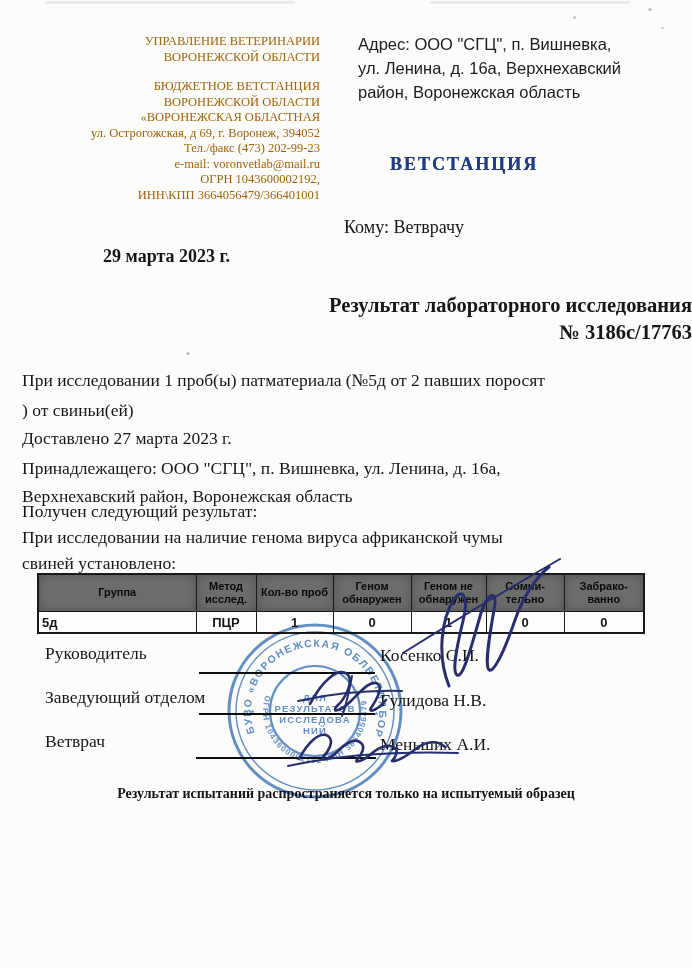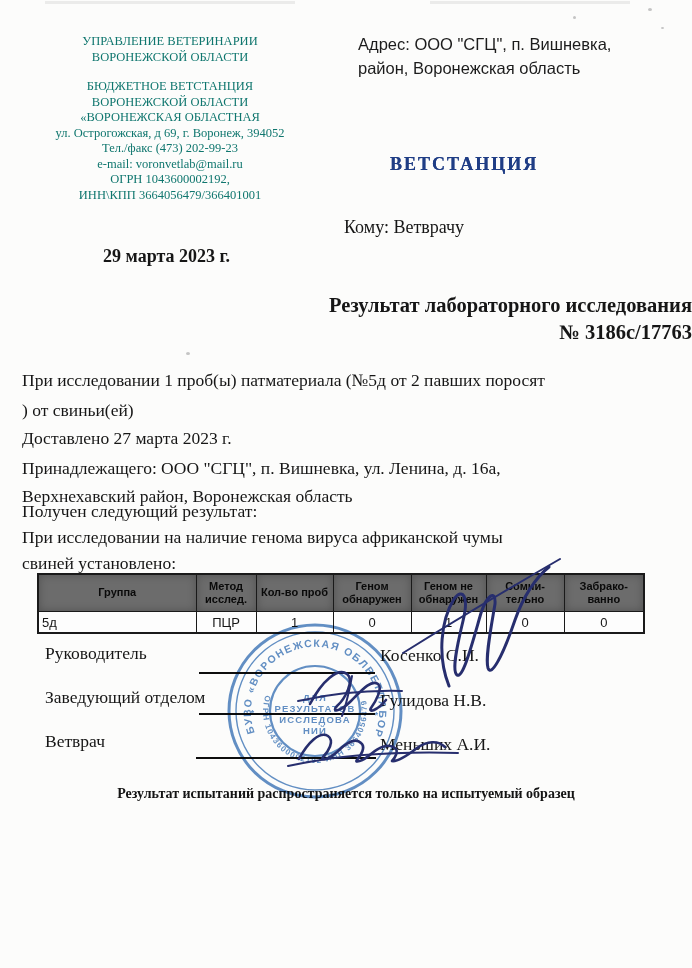--- a/index.html
+++ b/index.html
@@ -1,40 +1,40 @@
 <!DOCTYPE html>
 <html><head>
 <meta charset="utf-8">
 <style>
   html,body{margin:0;padding:0;}
   body{width:692px;height:968px;background:#e9e9e9;}
   .page{position:relative;width:692px;height:968px;background:#fcfcfb;overflow:hidden;
         font-family:"Liberation Serif","DejaVu Serif",serif;color:#161616;}
   .abs{position:absolute;}
   
-  .sender{left:20px;top:34px;width:300px;text-align:center;font-size:12.5px;line-height:15.5px;color:#0f766e;}
+  .sender{left:20px;top:34px;width:300px;text-align:right;font-size:12.5px;line-height:15.5px;color:#a16207;}
   .s-gap{height:14px;}
   
   .addr{left:358px;top:32px;width:320px;font-family:"Liberation Sans","DejaVu Sans",sans-serif;
         font-size:16.5px;line-height:24px;color:#1c1c1c;}
   .vetstation{left:390px;top:154px;width:220px;font-weight:bold;font-size:18px;letter-spacing:2px;
         color:#1f3d85;text-shadow:0 0 .6px #1f3d85;}
   .to-line{left:344px;top:217px;font-size:18px;}
   .date-line{left:103px;top:246px;font-size:18px;font-weight:bold;}
   .title{left:0;top:292px;width:692px;text-align:right;font-weight:bold;font-size:20.5px;line-height:27px;}
   .bodyline{left:22px;font-size:17.5px;white-space:nowrap;}
   
   table.results{position:absolute;left:37px;top:573px;width:606px;border-collapse:collapse;
         border:2px solid #1a1a1a;table-layout:fixed;}
   table.results th{background:#6c6c6c;color:#0a0a0a;border:1.5px solid #1a1a1a;height:36px;
         font-family:"Liberation Sans","DejaVu Sans",sans-serif;font-size:11px;font-weight:bold;
         line-height:1.2;white-space:pre-line;padding:0 1px;vertical-align:middle;
         box-shadow:inset 0 0 8px rgba(0,0,0,.25);}
   table.results td{border:1.5px solid #1a1a1a;height:20px;background:#fdfdfd;
-        font-family:"Liberation Sans","DejaVu Sans",sans-serif;font-size:13px;font-weight:normal;
+        font-family:"Liberation Sans","DejaVu Sans",sans-serif;font-size:13px;font-weight:bold;
         text-align:center;padding:0 2px;}
   table.results td.first{text-align:left;padding-left:3px;}
   
   .sig-role{left:45px;font-size:17.5px;}
   .sig-name{left:380px;font-size:17.5px;}
   .sig-line{height:2px;background:#0d0d0d;}
   .footer{left:0;top:786px;width:692px;text-align:center;font-size:14px;font-weight:bold;color:#141414;}
   svg.overlay{position:absolute;left:0;top:0;pointer-events:none;}
   .speck{position:absolute;background:#c4c4c4;border-radius:50%;}
   .smudge{position:absolute;background:#d9d9d9;opacity:.5;}
@@ -53,20 +53,21 @@
     <div>«ВОРОНЕЖСКАЯ ОБЛАСТНАЯ</div>
     <div>ул. Острогожская, д 69, г. Воронеж, 394052</div>
     <div>Тел./факс  (473) 202-99-23</div>
     <div>e-mail: voronvetlab@mail.ru</div>
     <div>ОГРН 1043600002192,</div>
     <div>ИНН\КПП 3664056479/366401001</div>
   </div>
 
   <div class="abs addr">
     <div>Адрес: ООО "СГЦ", п. Вишневка,</div>
+    <div>ул. Ленина, д. 16а, Верхнехавский</div>
     <div>район, Воронежская область</div>
   </div>
 
   <div class="abs vetstation">ВЕТСТАНЦИЯ</div>
 
   <div class="abs to-line">Кому: Ветврачу</div>
 
   <div class="abs date-line">29 марта 2023 г.</div>
 
   <div class="abs title">

